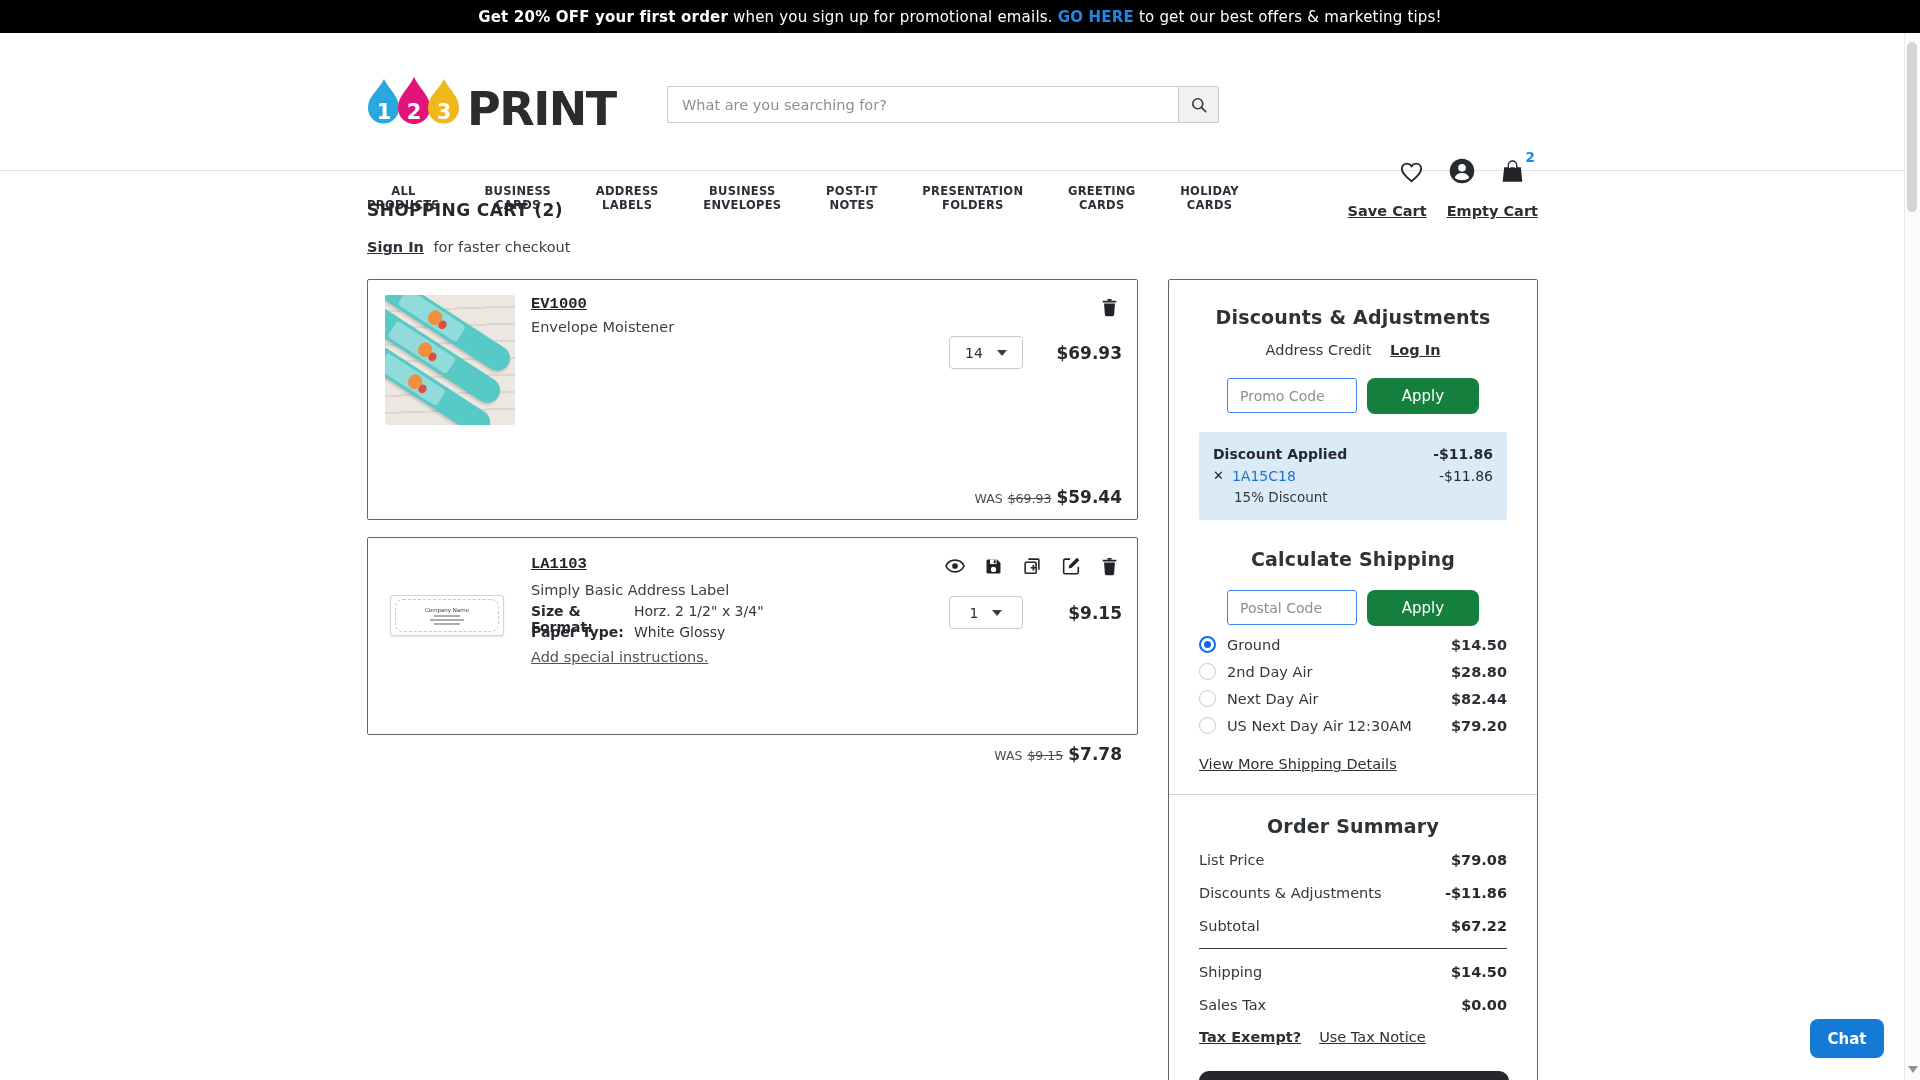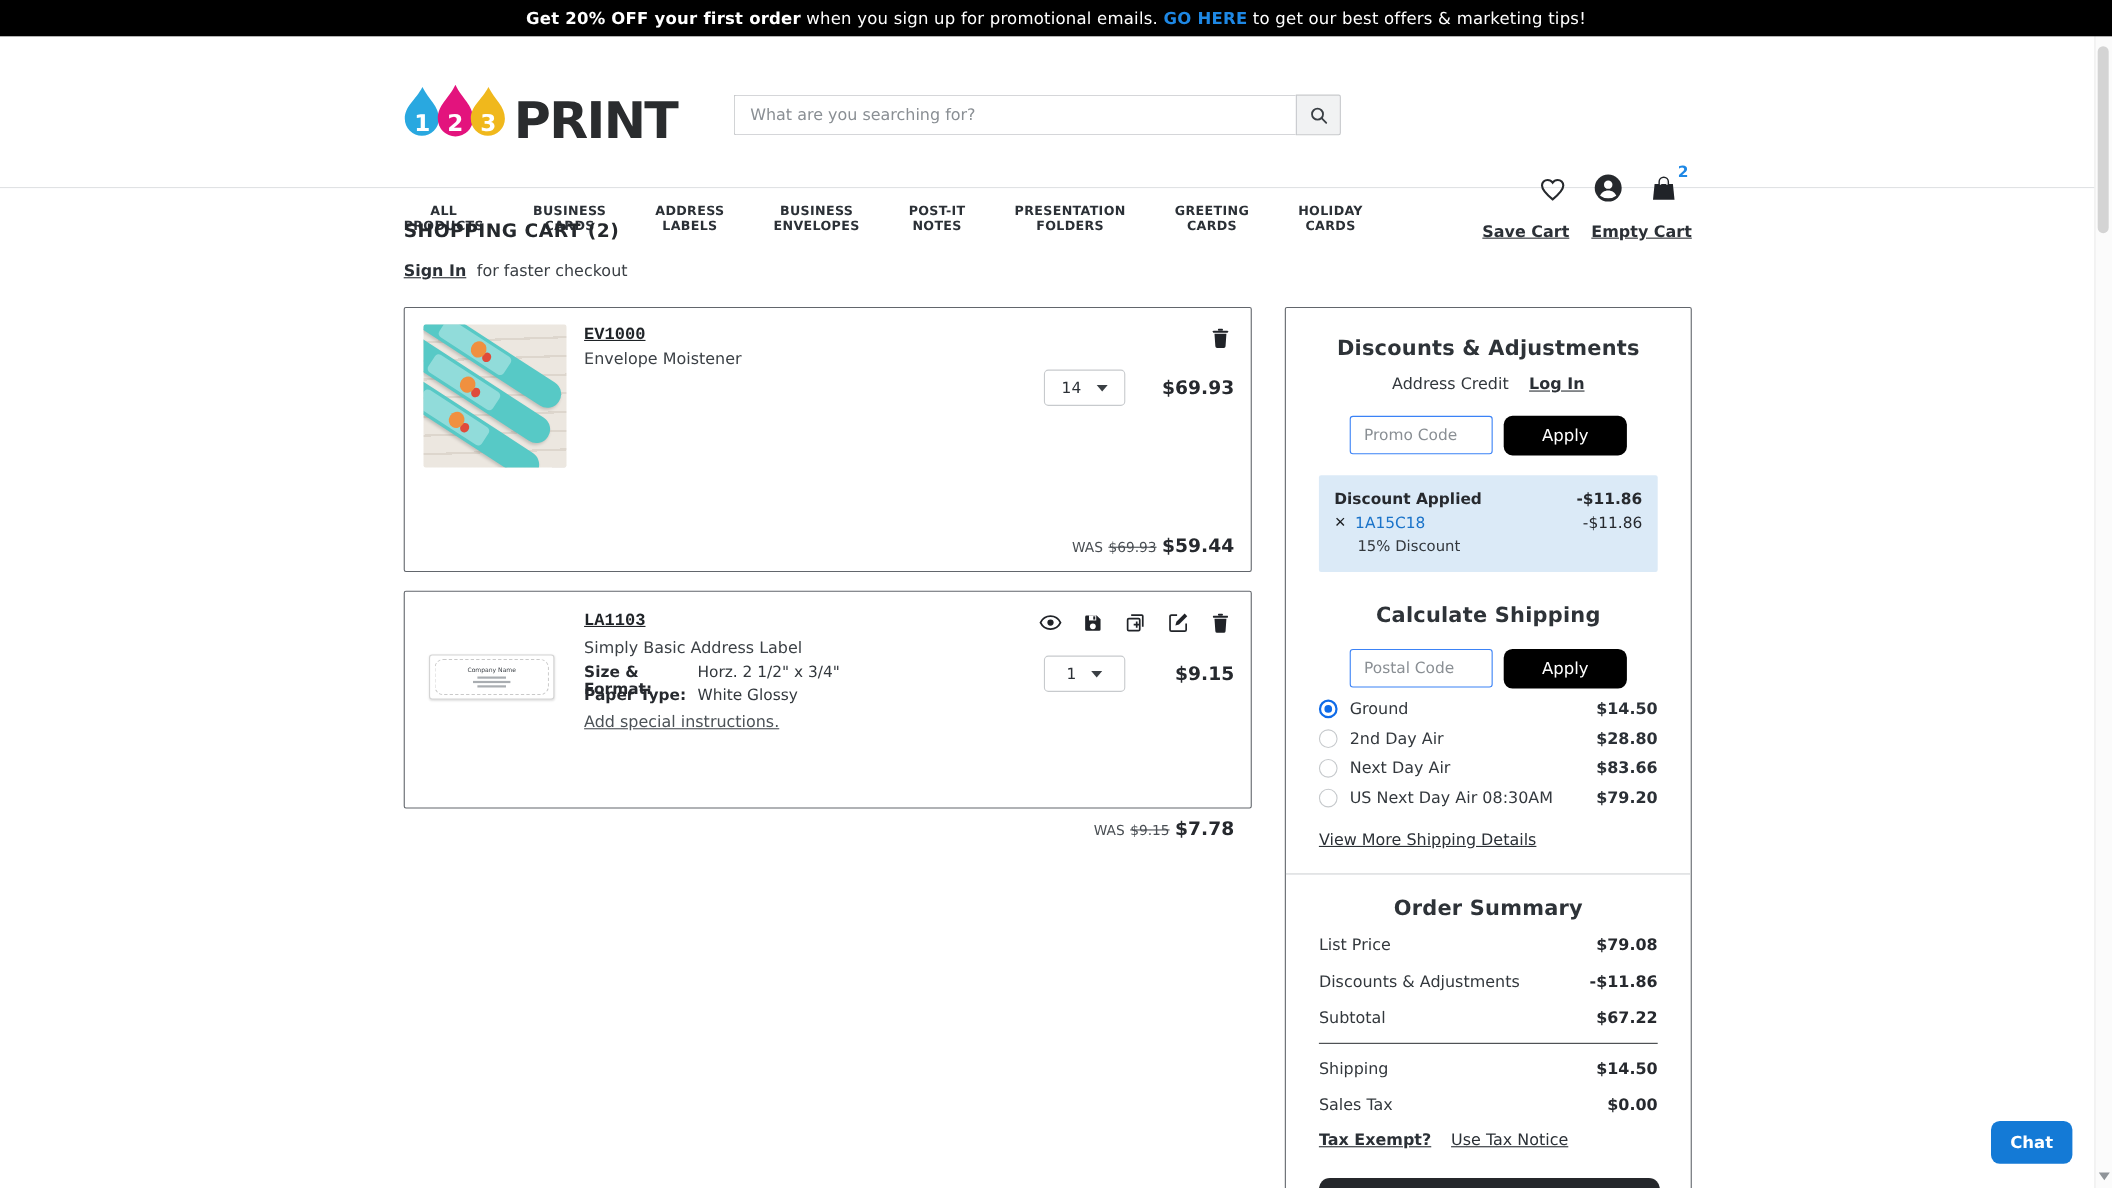--- a/index.html
+++ b/index.html
@@ -97,21 +97,21 @@
   .t1{margin-top:26px;}
   .acct-row{margin-top:14px;text-align:center;font-size:14.5px;color:#33383d;}
   .acct-row .link{margin-left:14px;font-weight:600;}
   .code-row{display:flex;justify-content:center;gap:10px;margin-top:20px;padding:0 30px;}
   .code-input{
     width:130px;height:35px;box-sizing:border-box;border:1px solid #3b82f6;border-radius:3px;
     padding:0 12px;font-size:14px;color:#333;outline:none;font-family:"DejaVu Sans",sans-serif;
   }
   .code-input::placeholder{color:#8a8f94;}
   .apply-btn{
-    width:112px;height:36px;border:none;border-radius:8px;background:#000000;color:#fff;
+    width:112px;height:36px;border:none;border-radius:8px;background:#15803d;color:#fff;
     font-size:15px;font-family:"DejaVu Sans",sans-serif;cursor:pointer;
   }
   .disc-box{margin:18px 30px 0;background:#dbeaf7;border-radius:2px;padding:11px 14px 12px;font-size:14px;color:#26292e;}
   .disc-row{display:flex;justify-content:space-between;align-items:center;line-height:22px;}
   .disc-row .b{font-weight:700;}
   .disc-code{display:flex;align-items:center;gap:8px;}
   .disc-code .x{font-size:13px;font-weight:700;color:#1a1d20;cursor:pointer;}
   .disc-code .code{color:#1a73c9;cursor:pointer;}
   .disc-desc{margin-left:21px;font-size:13.5px;line-height:21px;color:#33383d;}
   .ship-opt{display:flex;align-items:center;padding:0 30px;margin-top:10px;}
@@ -350,25 +350,25 @@
     <span class="prc">$14.50</span>
   </div>
   <div class="ship-opt">
     <span class="radio"></span>
     <span class="lbl">2nd Day Air</span>
     <span class="prc">$28.80</span>
   </div>
   <div class="ship-opt">
     <span class="radio"></span>
     <span class="lbl">Next Day Air</span>
-    <span class="prc">$83.66</span>
+    <span class="prc">$82.44</span>
   </div>
   <div class="ship-opt">
     <span class="radio"></span>
-    <span class="lbl">US Next Day Air 08:30AM</span>
+    <span class="lbl">US Next Day Air 12:30AM</span>
     <span class="prc">$79.20</span>
   </div>
   <div class="more-link"><span class="link" style="font-weight:500;">View More Shipping Details</span></div>
 
   <hr class="panel-divider">
 
   <div class="panel-sec-title" style="margin-top:20px;">Order Summary</div>
   <div class="sum-row">
     <span>List Price</span>
       <span class="v">$79.08</span>

